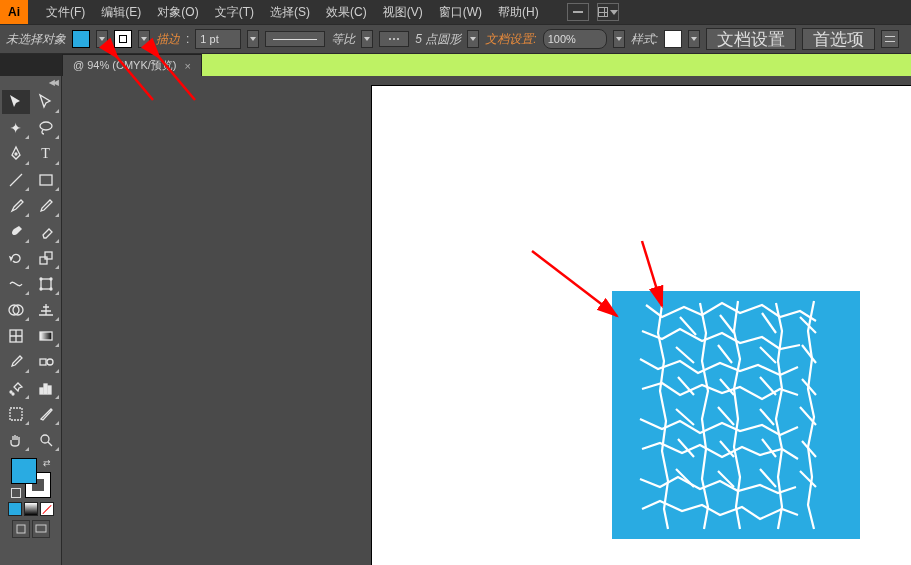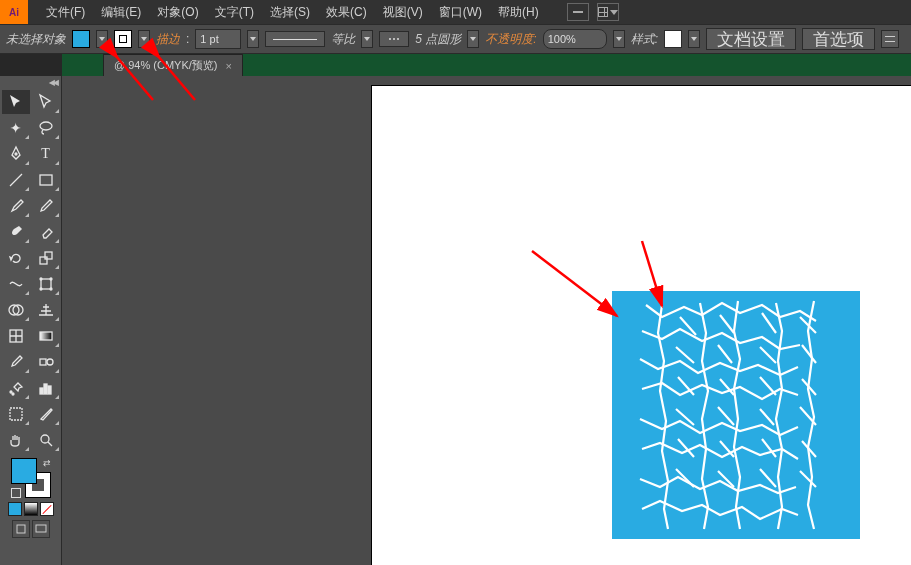--- a/index.html
+++ b/index.html
@@ -1,20 +1,20 @@
 <!DOCTYPE html>
 <html><head>
 <meta charset="utf-8">
 <style>
   * { margin:0; padding:0; box-sizing:border-box; font-family:"Microsoft YaHei",Arial,sans-serif; }
   body { background:#4a4a4a; width:911px; height:565px; overflow:hidden; }
 
   
   .menubar { height:24px; background:#323232; display:flex; align-items:center; color:#d0d0d0; font-size:12px; }
-  .ai-logo { width:28px; height:24px; background:#ff7c00; color:#701a75; font-weight:bold; font-size:10px; display:flex; align-items:center; justify-content:center; margin-right:10px; }
+  .ai-logo { width:28px; height:24px; background:#ff7c00; color:#000000; font-weight:bold; font-size:12px; display:flex; align-items:center; justify-content:center; margin-right:10px; }
   .menu-item { padding:0 8px; cursor:pointer; }
   .mb-right { margin-left:20px; display:flex; gap:8px; }
   .mb-ico { width:22px; height:18px; border:1px solid #666; display:flex; align-items:center; justify-content:center; }
   .mb-ico .bar { width:10px; height:2px; background:#aaa; }
   .mb-ico .gridico { width:12px; height:10px; border:1px solid #aaa; position:relative; }
   .mb-ico .gridico::before,.mb-ico .gridico::after{content:"";position:absolute;background:#aaa;}
   .mb-ico .gridico::before{width:100%;height:1px;top:4px;left:0;}
   .mb-ico .gridico::after{height:100%;width:1px;left:5px;top:0;}
   .mb-ico .tri { width:0;height:0;border-left:4px solid transparent;border-right:4px solid transparent;border-top:5px solid #aaa;margin-left:2px;}
 
@@ -33,21 +33,21 @@
   .strokeprev .line { width:44px; height:1px; background:#ddd;}
   .dashprev { width:30px;height:16px;border:1px solid #2a2a2a;background:#5a5a5a;display:flex;align-items:center;justify-content:center;gap:2px;}
   .dashprev .dot{width:2px;height:2px;background:#ddd;border-radius:50%;}
   .btn { height:22px;padding:0 10px;background:#5a5a5a;border:1px solid #2a2a2a;display:flex;align-items:center;font-size:17px;color:#ddd;cursor:pointer;}
   .sw-small { width:18px;height:18px;background:#fff;border:1px solid #2a2a2a;}
   .hbico{width:18px;height:18px;border:1px solid #2a2a2a;background:#5a5a5a;position:relative;}
   .hbico::before,.hbico::after{content:"";position:absolute;left:3px;right:3px;height:1px;background:#ccc;}
   .hbico::before{top:5px;} .hbico::after{top:10px;}
 
   
-  .tabbar { height:22px; background:#14532d; display:flex; align-items:center;gap:41px; }
+  .tabbar { height:22px; background:#bef264; display:flex; align-items:center; }
   .tab-spacer{width:62px;height:22px;background:#272727;}
   .doctab { height:22px; background:#4a4a4a; border:1px solid #222;border-bottom:none; padding:0 10px; display:flex; align-items:center; color:#cfcfcf; font-size:11px; gap:8px;}
   .doctab .x{color:#aaa;font-size:11px;}
 
   
   .main { display:flex; height:calc(565px - 24px - 30px - 22px); }
   .toolcol { width:62px; background:#535353; border-right:1px solid #2a2a2a; display:flex; flex-direction:column; align-items:center; padding-top:2px;}
   .tooltabs{width:100%;height:12px;display:flex;justify-content:flex-end;padding-right:4px;}
   .tooltabs .arrs{font-size:8px;color:#bbb;letter-spacing:-2px;}
   .toolgrid { display:grid; grid-template-columns:28px 28px; gap:2px; }
@@ -127,21 +127,21 @@
     </div>
   <div class="dashprev">
       <div class="dot"></div>
       <div class="dot"></div>
       <div class="dot"></div>
     </div>
   <span class="cb-label">5 点圆形</span>
   <div class="dd">
       <div class="tri"></div>
     </div>
-  <span class="cb-label orange">不透明度:</span>
+  <span class="cb-label orange">文档设置:</span>
   <div class="field" style="width:64px;border-radius:8px;">100%</div>
   <div class="dd">
       <div class="tri"></div>
     </div>
   <span class="cb-label">样式:</span>
   <div class="sw-small"></div>
   <div class="dd">
       <div class="tri"></div>
     </div>
   <div class="btn">文档设置</div>

